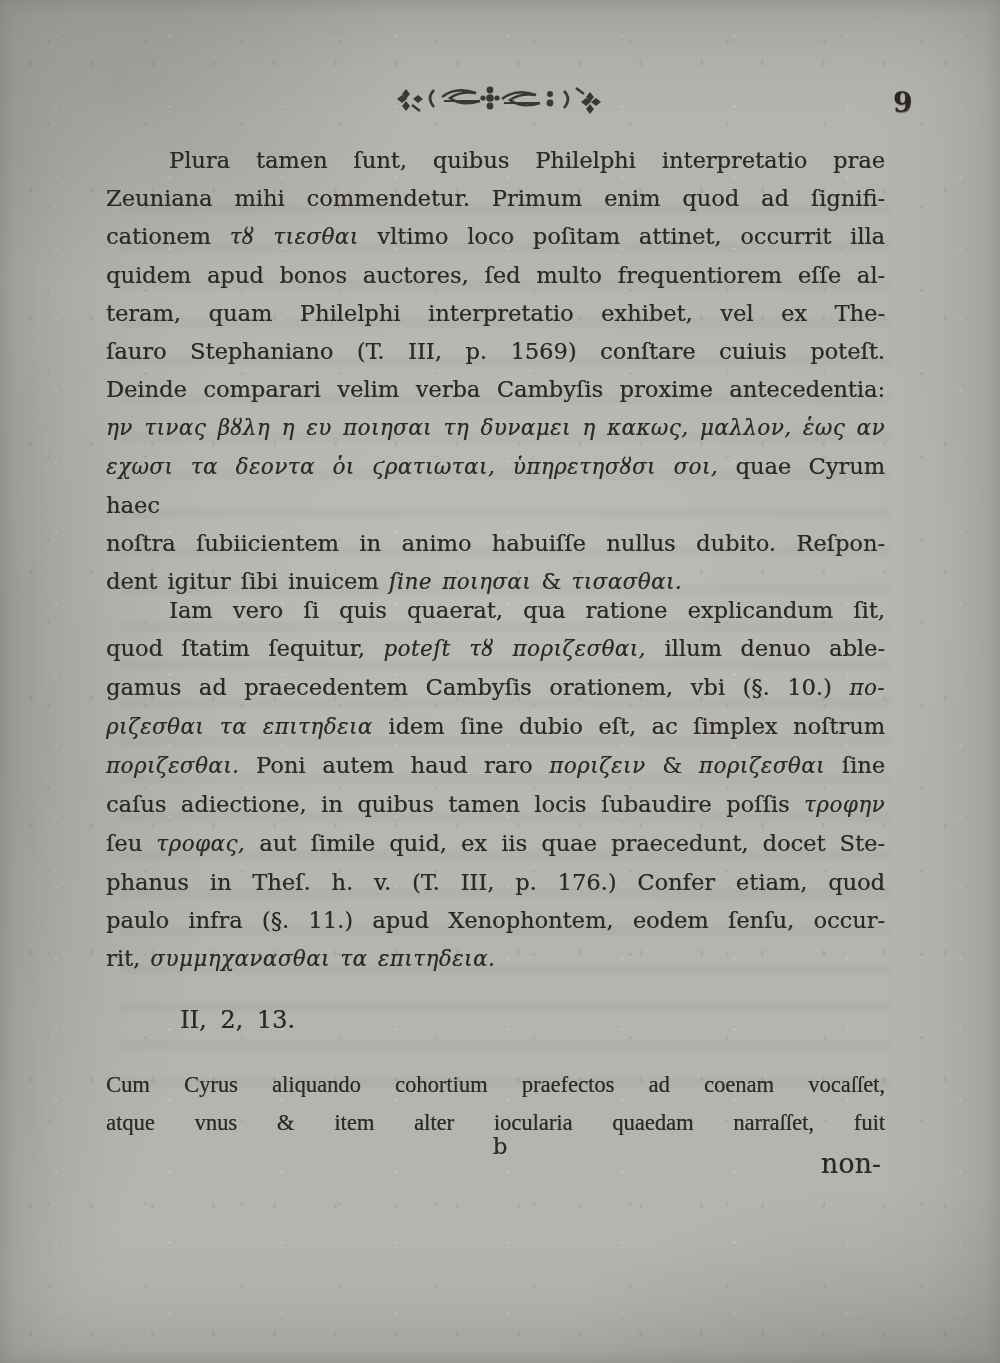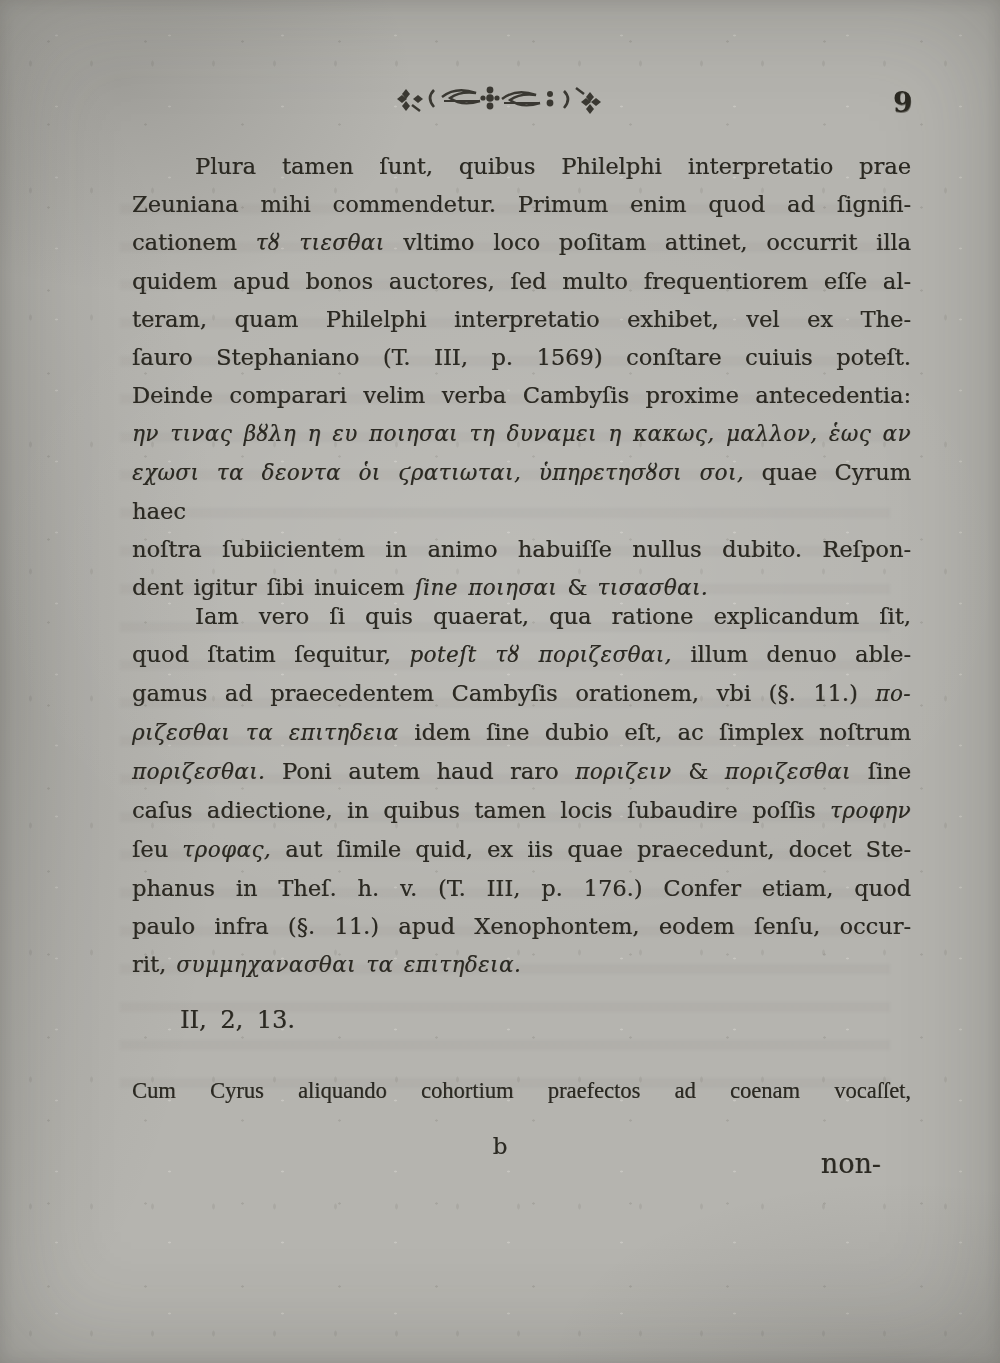--- a/index.html
+++ b/index.html
@@ -33,21 +33,21 @@
     filter:blur(1px);
     pointer-events:none;
   }
   .ornament-wrap{position:absolute;top:82px;left:0;right:0;text-align:center;}
   .ornament-wrap svg{vertical-align:middle;opacity:0.88;}
   .pagenum{
     position:absolute;top:86px;left:893px;width:60px;
     font-size:28px;font-weight:bold;letter-spacing:1px;
     text-shadow:0.5px 0.5px 0 rgba(43,41,34,0.5);
   }
-  .para{position:absolute;left:132px;width:779px;margin-top:6px;}
+  .para{position:absolute;left:106px;width:779px;}
   #para1{top:141px;}
   #para2{top:591px;}
   #para3{top:1066px;font-family:Liberation Serif, serif;}
   .line{
     font-size:22.5px;line-height:38px;
     word-spacing:3px;
     text-shadow:0.45px 0.45px 0 rgba(43,41,34,0.55);
     white-space:normal;
   }
   .line.just{text-align:justify;text-align-last:justify;}
@@ -131,31 +131,32 @@
       <div class="line just"><span class="latin">ſauro Stephaniano (T. III, p. 1569) conſtare cuiuis poteſt.</span></div>
       <div class="line just"><span class="latin">Deinde comparari velim verba Cambyſis proxime antecedentia:</span></div>
       <div class="line just"><span class="greek">ην τινας βȣλη η ευ ποιησαι τη δυναμει η κακως, μαλλον, ἑως αν</span></div>
       <div class="line just"><span class="greek">εχωσι τα δεοντα ὁι ϛρατιωται, ὑπηρετησȣσι σοι,</span><span class="latin"> quae Cyrum haec</span></div>
       <div class="line just"><span class="latin">noſtra ſubiicientem in animo habuiſſe nullus dubito.  Reſpon-</span></div>
       <div class="line"><span class="latin">dent igitur ſibi inuicem </span><span class="greek">ſine ποιησαι</span><span class="latin"> &amp; </span><span class="greek">τισασθαι.</span></div>
     </div>
   <div class="para" id="para2">
       <div class="line just indent"><span class="latin">Iam vero ſi quis quaerat, qua ratione explicandum ſit,</span></div>
       <div class="line just"><span class="latin">quod ſtatim ſequitur, </span><span class="greek">poteſt τȣ ποριζεσθαι,</span><span class="latin"> illum denuo able-</span></div>
-      <div class="line just"><span class="latin">gamus ad praecedentem Cambyſis orationem, vbi (§. 11.) </span><span class="greek">πο-</span></div>
+      <div class="line just"><span class="latin">gamus ad praecedentem Cambyſis orationem, vbi (§. 10.) </span><span class="greek">πο-</span></div>
       <div class="line just"><span class="greek">ριζεσθαι τα επιτηδεια</span><span class="latin"> idem ſine dubio eſt, ac ſimplex noſtrum</span></div>
       <div class="line just"><span class="greek">ποριζεσθαι.</span><span class="latin">  Poni autem haud raro </span><span class="greek">ποριζειν</span><span class="latin"> &amp; </span><span class="greek">ποριζεσθαι</span><span class="latin"> ſine</span></div>
       <div class="line just"><span class="latin">caſus adiectione, in quibus tamen locis ſubaudire poſſis </span><span class="greek">τροφην</span></div>
       <div class="line just"><span class="latin">ſeu </span><span class="greek">τροφας,</span><span class="latin"> aut ſimile quid, ex iis quae praecedunt, docet Ste-</span></div>
       <div class="line just"><span class="latin">phanus in Theſ. h. v. (T. III, p. 176.)  Confer etiam, quod</span></div>
       <div class="line just"><span class="latin">paulo infra (§. 11.) apud Xenophontem, eodem ſenſu, occur-</span></div>
       <div class="line"><span class="latin">rit, </span><span class="greek">συμμηχανασθαι τα επιτηδεια.</span></div>
     </div>
 
   <div class="heading">II, 2, 13.</div>
 
   <div class="para" id="para3">
       <div class="line just"><span class="latin">Cum Cyrus aliquando cohortium praefectos ad coenam vocaſſet,</span></div>
+      <div class="line just"><span class="latin">atque vnus &amp; item alter iocularia quaedam narraſſet, fuit</span></div>
     </div>
 
   <div class="sig">b</div>
   <div class="catch">non-</div>
 </div>
 
 </body></html>

